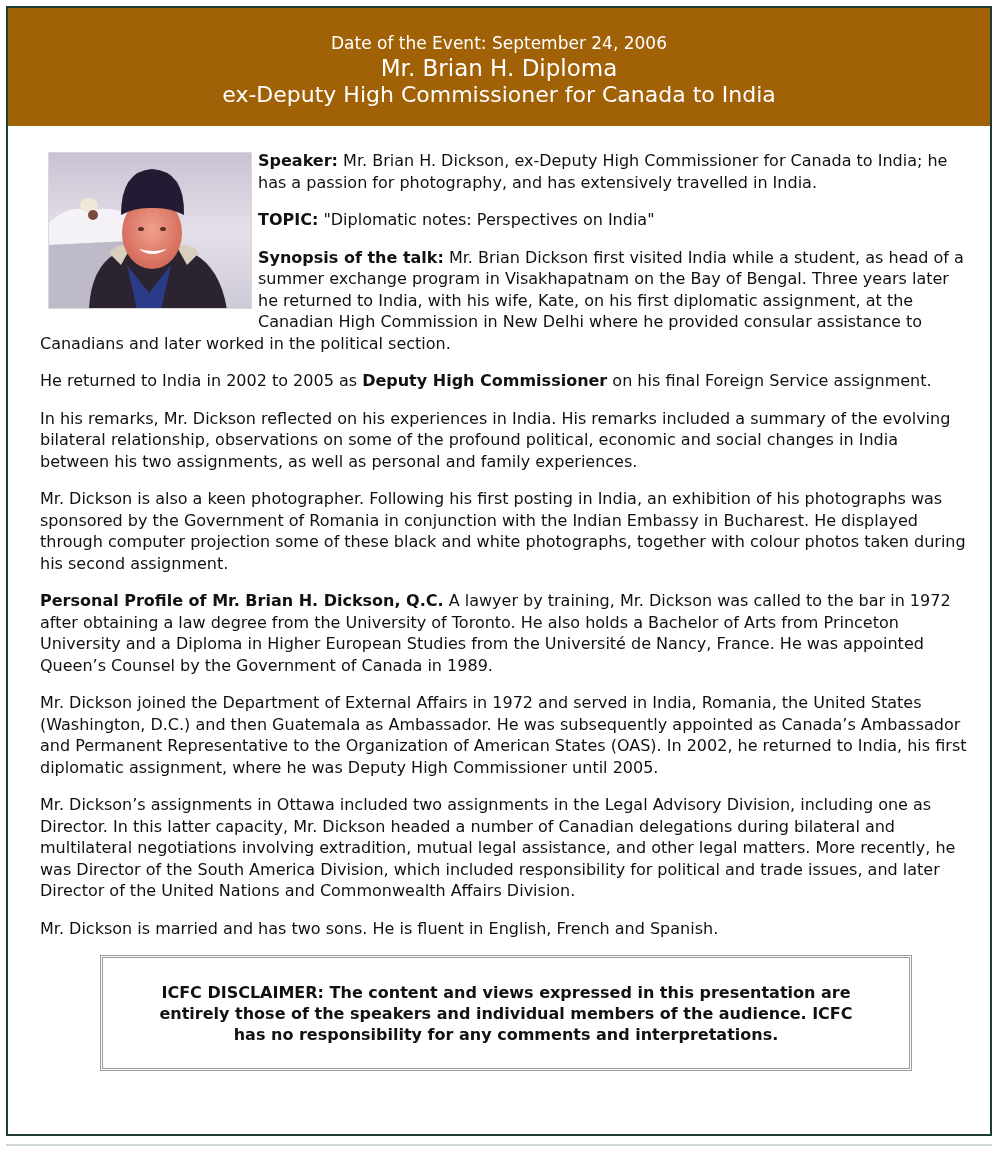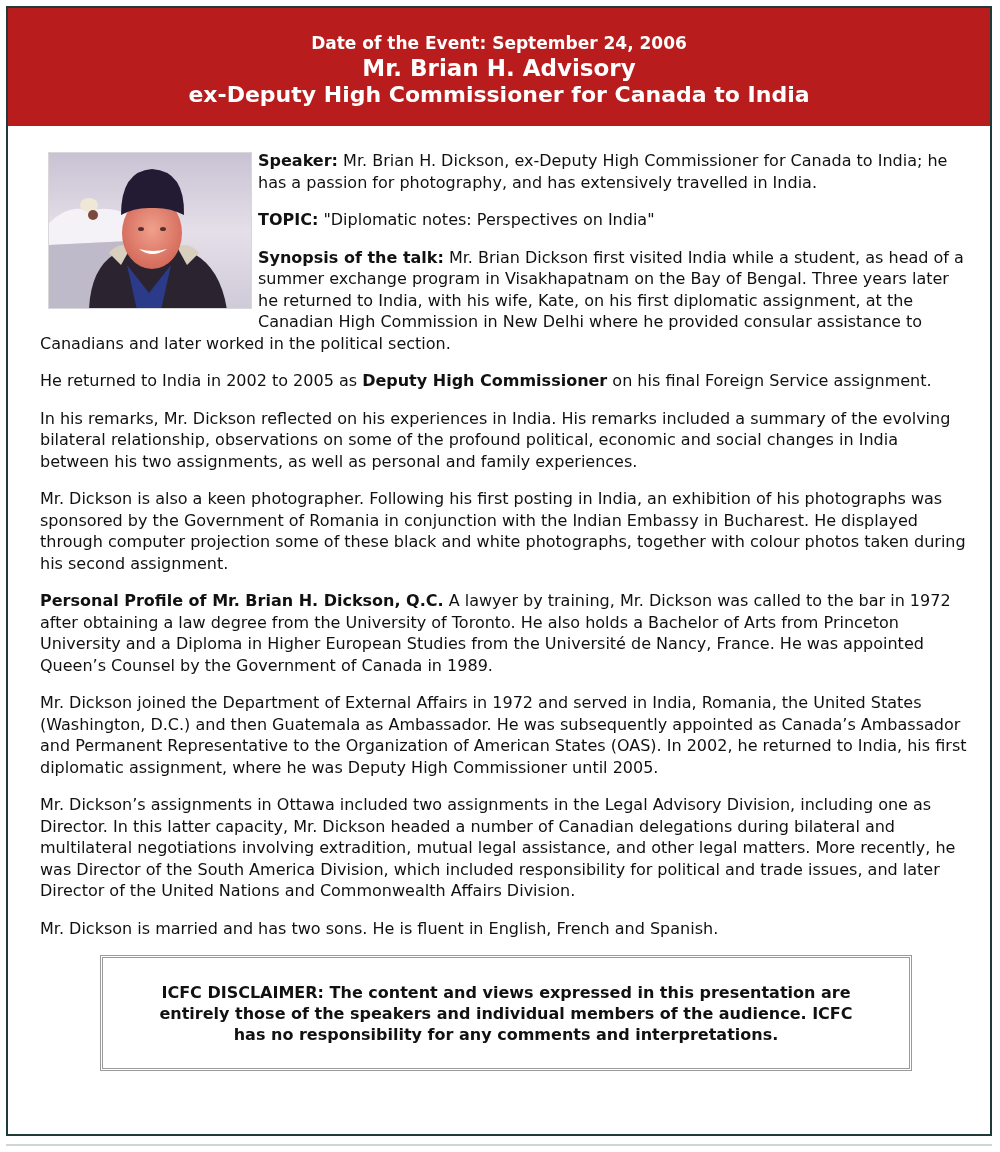--- a/index.html
+++ b/index.html
@@ -19,27 +19,27 @@
       position: absolute;
       left: 6px;
       top: 6px;
       width: 986px;
       height: 1130px;
       border: 2px solid #1f3b38;
       box-sizing: border-box;
       background: #ffffff;
     }
     .header {
-      background: #b91c1c;
+      background: #a16207;
       color: #ffffff;
       text-align: center;
       height: 118px;
       box-sizing: border-box;
       padding-top: 24px;
-      font-weight: bold;
+      font-weight: normal;
     }
     .header .date {
       font-size: 17px;
       line-height: 22px;
     }
     .header .name {
       font-size: 23px;
       line-height: 28px;
     }
     .header .subtitle {
@@ -92,21 +92,21 @@
       height: 2px;
       background: #d0d8d6;
     }
   </style>
 </head>
 <body>
 
 <div class="frame">
   <div class="header">
     <div class="date">Date of the Event: September 24, 2006</div>
-    <div class="name">Mr. Brian H. Advisory</div>
+    <div class="name">Mr. Brian H. Diploma</div>
     <div class="subtitle">ex-Deputy High Commissioner for Canada to India</div>
   </div>
 
   <div class="content">
     <div class="photo" title="Photo of Mr. Brian H. Dickson in winter gear with a polar bear in the background">
       <svg width="204" height="157" viewBox="0 0 204 157">
         <defs>
           <linearGradient id="sky" x1="0" y1="0" x2="0" y2="1">
             <stop offset="0" stop-color="#c9c2d4"></stop>
             <stop offset="0.5" stop-color="#e4dfe8"></stop>

